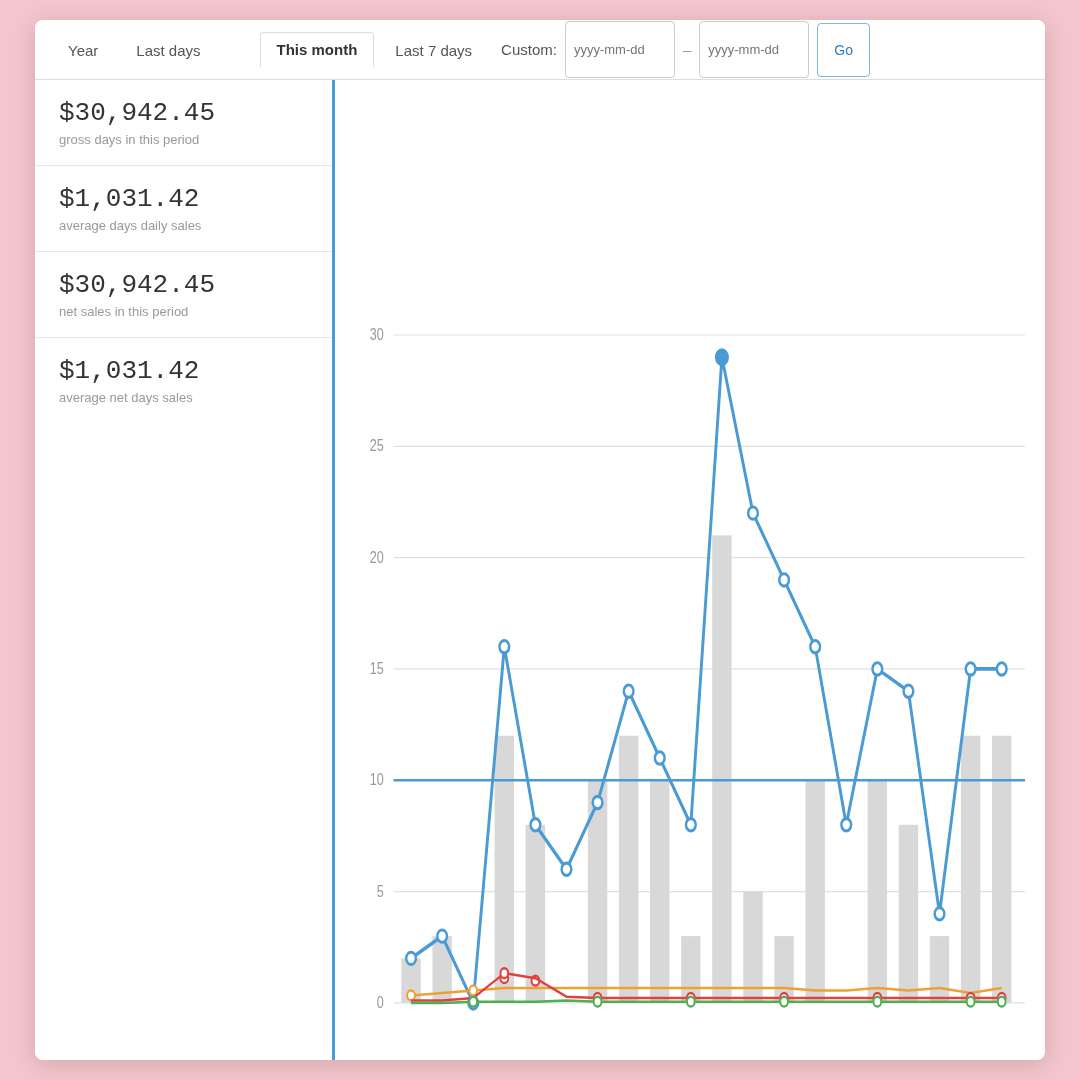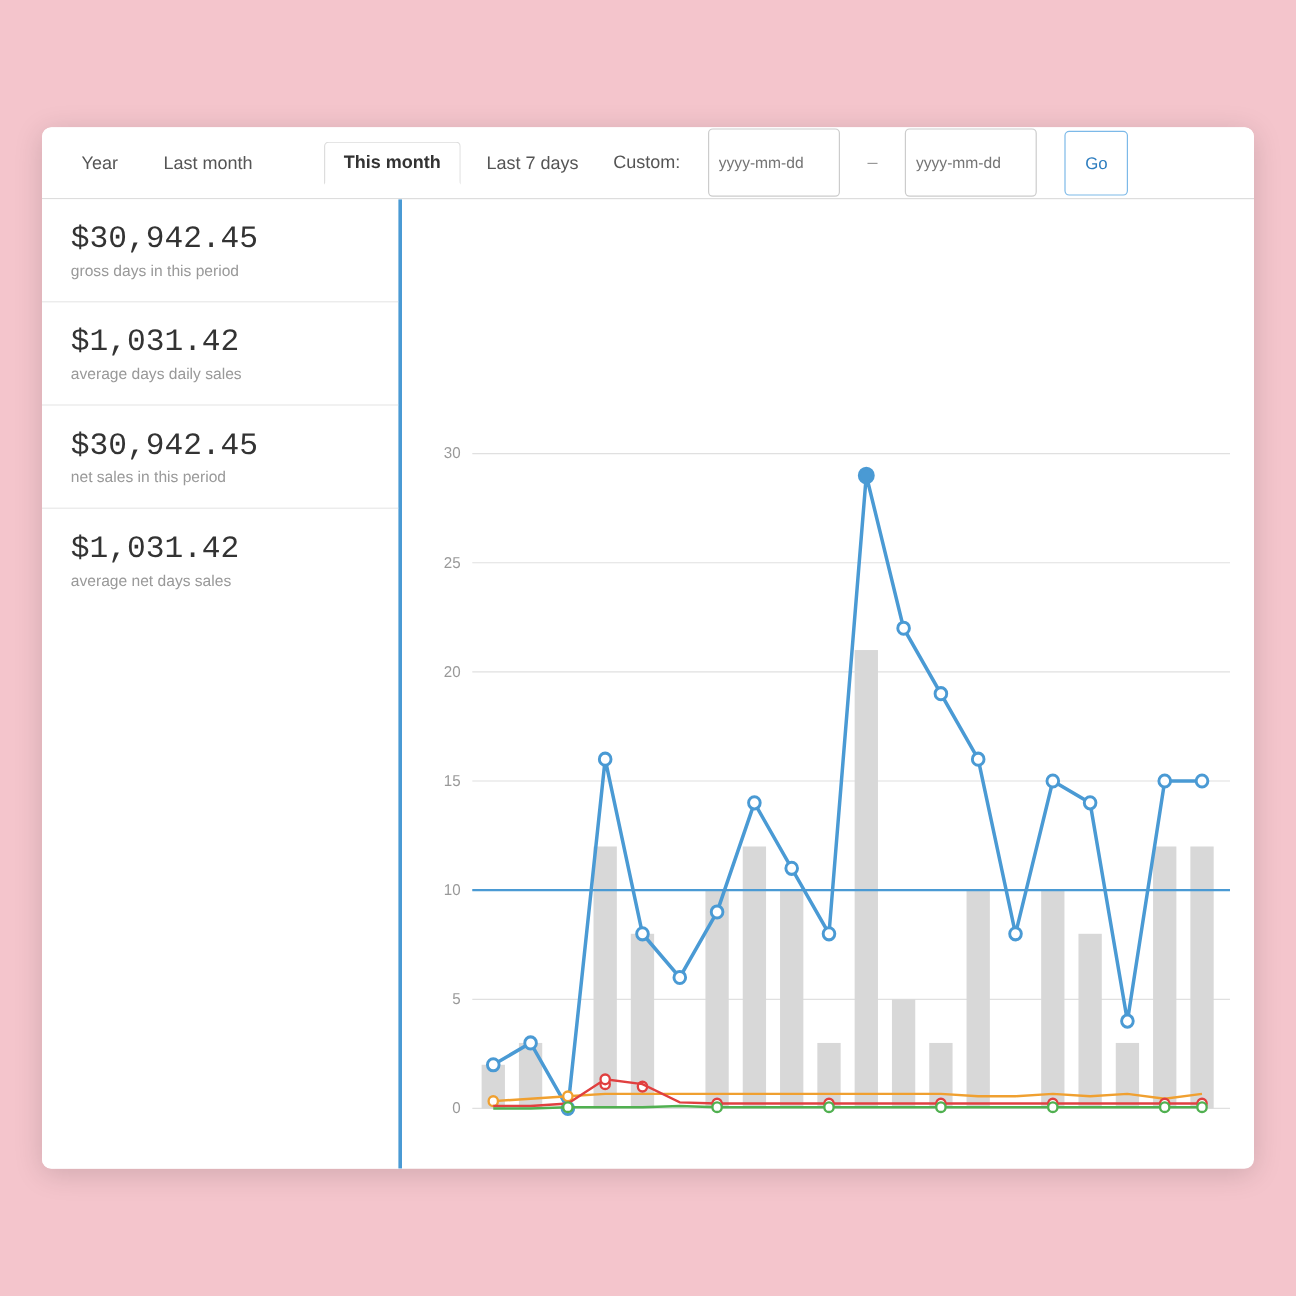--- a/index.html
+++ b/index.html
@@ -10,21 +10,21 @@
       align-items: center;
       width: 1080px;
       height: 1080px;
       font-family: -apple-system, BlinkMacSystemFont, 'Segoe UI', Arial, sans-serif;
     }
     .window {
       background: #fff;
       border-radius: 8px;
       box-shadow: 0 4px 24px rgba(0,0,0,0.15);
       width: 1010px;
-      height: 868px;
+      height: 1040px;
       overflow: hidden;
       display: flex;
       flex-direction: column;
     }
     
     .tab-bar {
       display: flex;
       align-items: center;
       border-bottom: 1px solid #ddd;
       background: #fff;
@@ -49,21 +49,21 @@
       font-weight: 600;
       border-color: #ddd;
       border-bottom: 2px solid #fff;
       background: #fff;
       margin-bottom: -1px;
       margin-left: 38px;
     }
     .tab-custom-area {
       display: flex;
       align-items: center;
-      gap: 23px;
+      gap: 8px;
       margin-left: 8px;
     }
     .custom-label {
       font-size: 15px;
       color: #555;
     }
     .date-input {
       border: 1px solid #ccc;
       border-radius: 4px;
       padding: 20px 8px;
@@ -135,21 +135,21 @@
       height: 100%;
     }
   </style>
 </head>
 <body>
 
 <div class="window">
 
   <div class="tab-bar">
     <div class="tab">Year</div>
-    <div class="tab">Last month</div>
+    <div class="tab">Last days</div>
     <div class="tab active">This month</div>
     <div class="tab">Last 7 days</div>
     <div class="tab-custom-area">
       <span class="custom-label">Custom:</span>
       <input class="date-input" type="text" placeholder="yyyy-mm-dd" style="">
       <span class="separator">–</span>
       <input class="date-input" type="text" placeholder="yyyy-mm-dd" style="">
       <button class="go-btn">Go</button>
     </div>
   </div>

